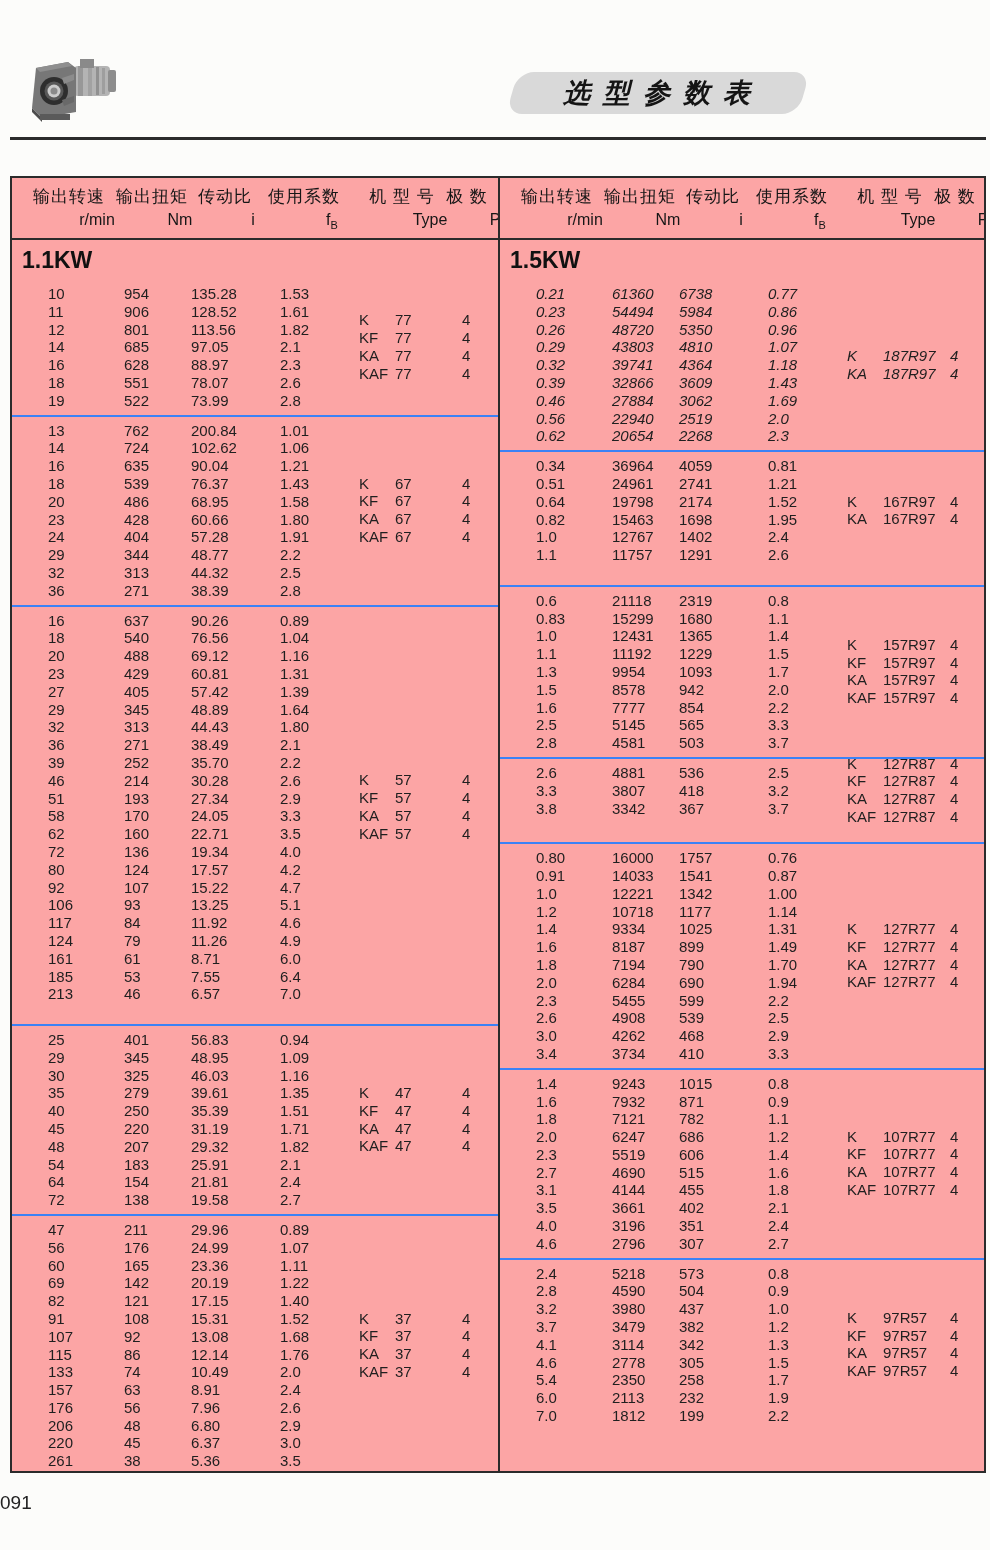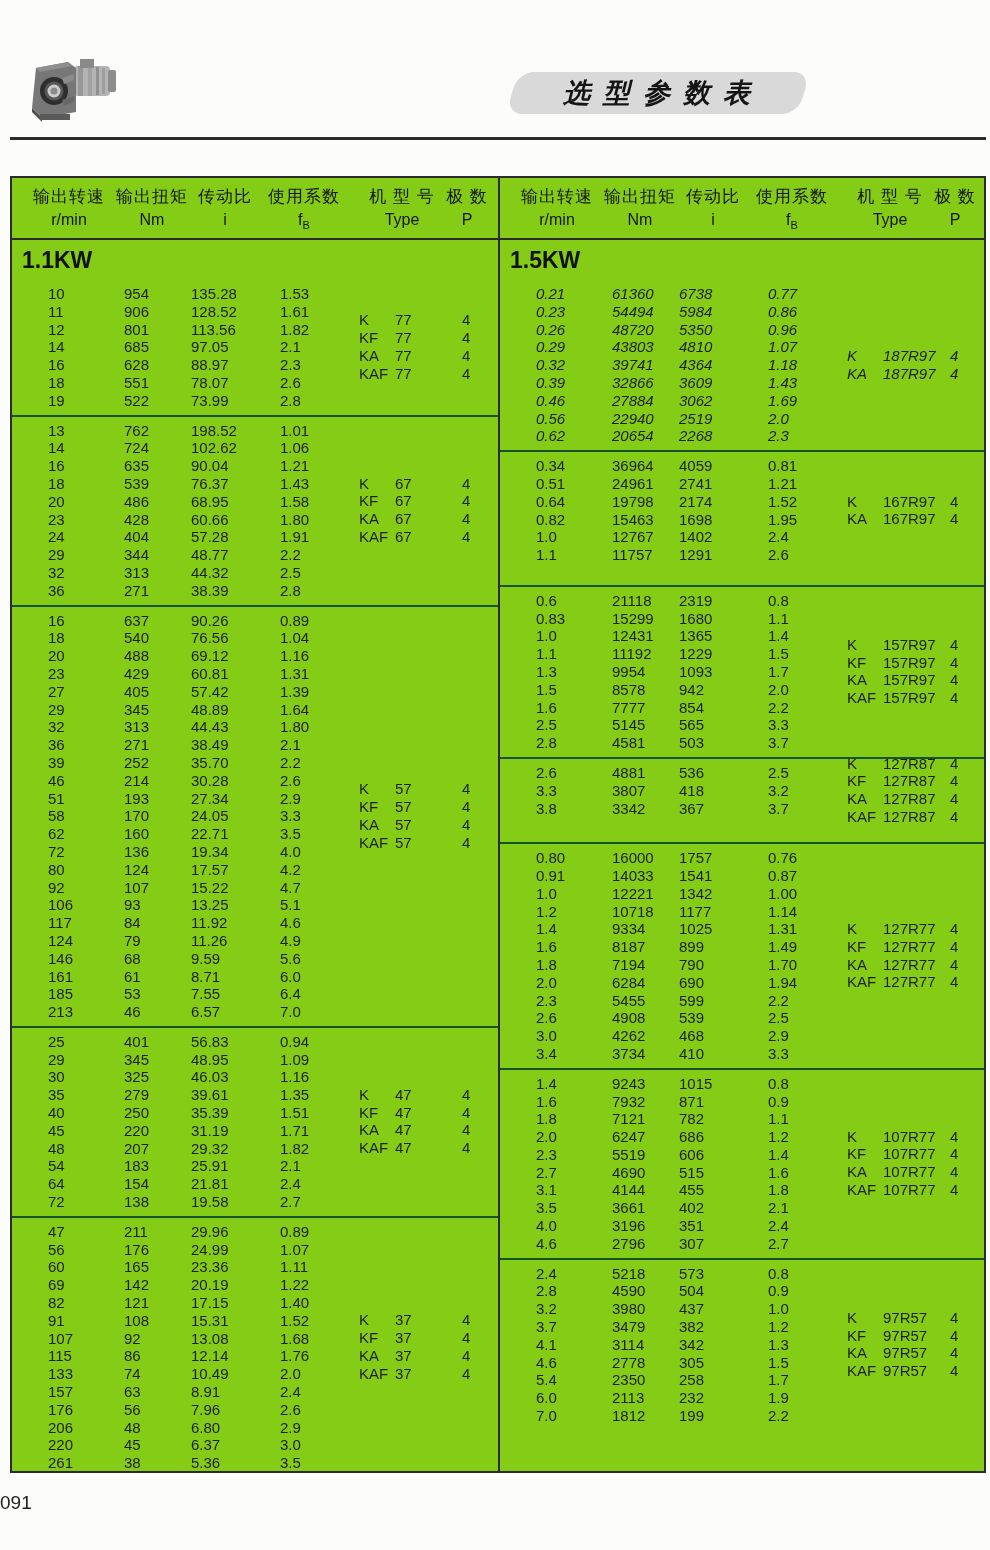--- a/index.html
+++ b/index.html
@@ -20,33 +20,33 @@
     transform:skewX(16deg);
     font-size:27px;font-weight:bold;font-style:italic;
     letter-spacing:13px;color:#141414;white-space:nowrap;
     padding-left:10px;
   }
   .top-rule{position:absolute;left:10px;top:137px;width:976px;height:3px;background:#2b2b2b;}
 
   
   .table-box{
     position:absolute;left:10px;top:176px;width:976px;height:1297px;
-    border:2px solid #2b2b2b;display:flex;box-sizing:border-box;background:#84cc16;
+    border:2px solid #2b2b2b;display:flex;box-sizing:border-box;background:#fca5a5;
   }
   .half{width:50%;position:relative;display:flex;flex-direction:column;box-sizing:border-box;overflow:hidden;}
   .half.right{border-left:2px solid #2b2b2b;}
   .thead{height:60px;border-bottom:2px solid #2b2b2b;position:relative;flex:0 0 auto;}
   .hcn{position:absolute;top:7px;transform:translateX(-50%);font-size:17px;letter-spacing:1px;white-space:nowrap;color:#161616;}
-  .hen{position:absolute;top:33px;transform:translateX(-50%);font-size:16px;white-space:nowrap;color:#161616;}
+  .hen{position:absolute;top:33px;transform:translateX(-50%);font-size:16px;white-space:nowrap;color:#161616;margin-left:28px;}
   .hen sub{font-size:11px;}
   .power{flex:0 0 auto;height:40px;display:flex;align-items:center;padding-left:10px;
          font-size:23px;font-weight:bold;color:#111;}
   .block{position:relative;display:flex;flex-direction:column;
          padding:5px 0;box-sizing:border-box;flex:0 0 auto;}
-  .block + .block{border-top:2px solid #14532d;}
+  .block + .block{border-top:2px solid #3b82f6;}
   .block.grow{flex:1 1 auto;justify-content:flex-start;}
   .rows{position:relative;}
   .row{height:17.8px;line-height:17.8px;position:relative;font-size:15px;}
   .row .c{position:absolute;white-space:nowrap;}
   .c0{left:36px;} .c1{left:112px;} .c2{left:179px;} .c3{left:268px;}
   .types{position:absolute;left:347px;top:50%;transform:translateY(-50%);}
   .trow{height:17.8px;line-height:17.8px;font-size:15px;position:relative;width:132px;white-space:nowrap;}
   .tname{display:inline-block;min-width:36px;}
   .tp{position:absolute;left:103px;}
 
@@ -154,21 +154,21 @@
             <div class="trow"><span class="tname">KA</span><span class="tsize">77</span><span class="tp">4</span></div>
             <div class="trow"><span class="tname">KAF</span><span class="tsize">77</span><span class="tp">4</span></div>
           </div>
         </div>
       </div>
       <div class="block" style="min-height: 188px;">
         <div class="rows">
           <div class="row">
             <span class="c c0">13</span>
             <span class="c c1">762</span>
-            <span class="c c2">198.52</span>
+            <span class="c c2">200.84</span>
             <span class="c c3">1.01</span>
           </div>
           <div class="row">
             <span class="c c0">14</span>
             <span class="c c1">724</span>
             <span class="c c2">102.62</span>
             <span class="c c3">1.06</span>
           </div>
           <div class="row">
             <span class="c c0">16</span>
@@ -334,26 +334,20 @@
             <span class="c c0">117</span>
             <span class="c c1">84</span>
             <span class="c c2">11.92</span>
             <span class="c c3">4.6</span>
           </div>
           <div class="row">
             <span class="c c0">124</span>
             <span class="c c1">79</span>
             <span class="c c2">11.26</span>
             <span class="c c3">4.9</span>
-          </div>
-          <div class="row">
-            <span class="c c0">146</span>
-            <span class="c c1">68</span>
-            <span class="c c2">9.59</span>
-            <span class="c c3">5.6</span>
           </div>
           <div class="row">
             <span class="c c0">161</span>
             <span class="c c1">61</span>
             <span class="c c2">8.71</span>
             <span class="c c3">6.0</span>
           </div>
           <div class="row">
             <span class="c c0">185</span>
             <span class="c c1">53</span>

